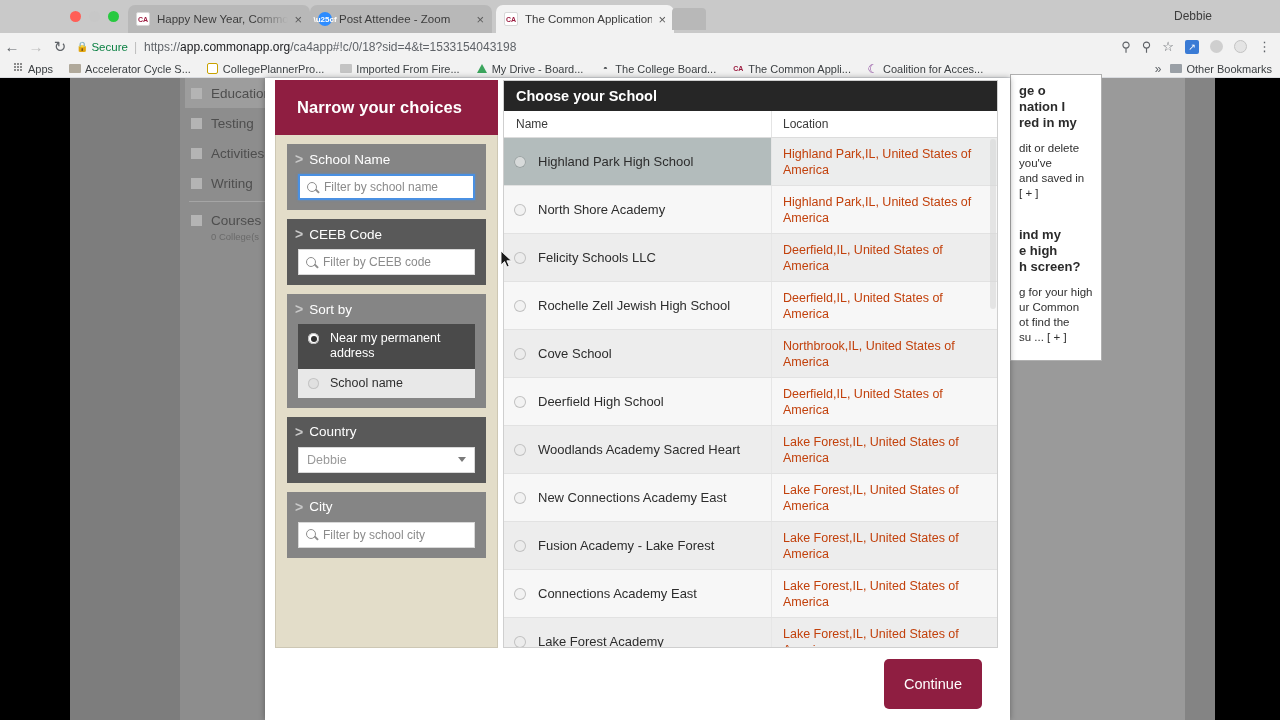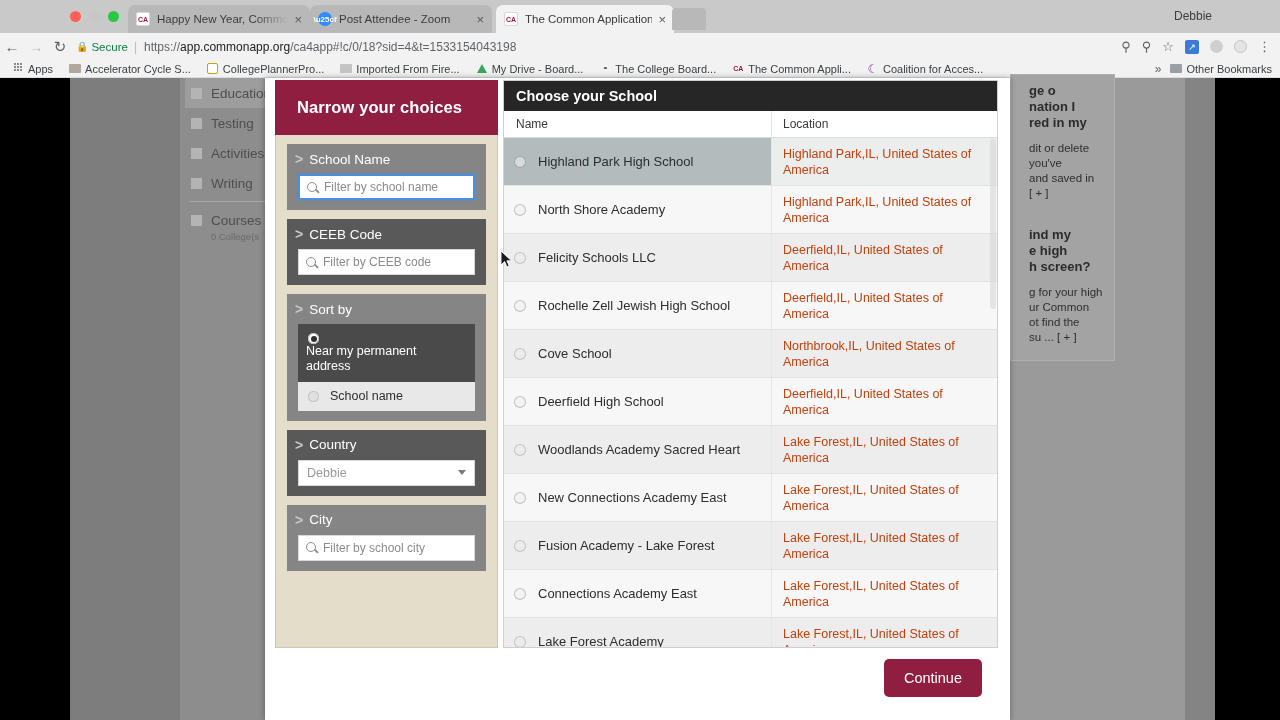--- a/index.html
+++ b/index.html
@@ -99,22 +99,22 @@
   
   .bg-nav { position: absolute; left: 185px; top: 0; width: 100px; font-size: 13.5px; color: #4e4e4e; }
   .bg-nav-row { display: flex; align-items: center; height: 30px; padding-left: 6px; }
   .bg-nav-row.sel { background: #9d9d9d; }
   .bg-nav-box { width: 11px; height: 11px; background: #b4b4b4; margin-right: 9px; flex: 0 0 11px; }
   .bg-nav-div { height: 1px; background: #a5a5a5; margin: 3px 4px 3px 4px; }
   .bg-nav-sub { font-size: 9.5px; color: #6a6a6a; padding-left: 26px; margin-top: -4px; }
 
   
   .help-card {
-    position: absolute; left: 1010px; top: -4px; width: 105px; background: #a3a3a3;
-    border: 1px solid #b0b0b0; padding: 8px 0 14px 12px; overflow: hidden;
+    position: absolute; left: 1010px; top: -4px; width: 92px; background: #ffffff;
+    border: 1px solid #b0b0b0; padding: 8px 0 14px 2px; overflow: hidden;
   }
   .help-h { font-size: 13px; font-weight: bold; color: #2b2b2b; line-height: 1.22; padding: 0 6px; }
   .help-p { font-size: 11.5px; color: #2f2f2f; line-height: 1.32; padding: 0 6px; margin-top: 10px; }
   .help-gap { height: 26px; }
 
   
   .modal {
     position: absolute; left: 265px; top: 0; width: 745px; height: 642px;
     background: #fff; box-shadow: 0 0 6px rgba(0,0,0,.35);
   }
@@ -146,21 +146,21 @@
   .mag::after { content:""; position:absolute; left:8.5px; top:9px; width:4.5px; height:1.6px;
                 background:#8e8e8e; transform:rotate(45deg); }
   .fg-select {
     margin: 0 11px; height: 26px; background: #fff; display: flex; align-items: center;
     justify-content: space-between; padding: 0 8px 0 8px; font-size: 12.5px; color: #9a9a9a;
     border: 1px solid #d8d8d8;
   }
   .caret { width:0;height:0;border-left:4px solid transparent;border-right:4px solid transparent;border-top:5px solid #7a7a7a;}
   .radio-list { margin: 0 11px; }
   .radio-row { display: flex; align-items: flex-start; padding: 7px 8px; font-size: 12.5px; }
-  .radio-row.on  { background: #4a4a4a; color: #fff; flex-direction: column; }
+  .radio-row.on  { background: #4a4a4a; color: #fff; }
   .radio-row.off { background: #e8e8e8; color: #2e2e2e; }
   .rdo { width:11px;height:11px;border-radius:50%;flex:0 0 11px;margin:2px 11px 0 2px;position:relative;}
   .rdo.on { background:#fff; box-shadow: inset 0 0 0 1px #bbb; }
   .rdo.on::after{content:"";position:absolute;left:2.5px;top:2.5px;width:6px;height:6px;border-radius:50%;background:#2f2f2f;}
   .rdo.off{ background:#e0e0e0; box-shadow: inset 0 0 0 1px #c4c4c4; }
   .rtxt { line-height: 1.22; }
 
   
   .schools {
     position: absolute; left: 238px; top: 2px; right: 12px; bottom: 0;
@@ -197,21 +197,21 @@
   .tbl-scrollbar {
     position: absolute; right: 1px; top: 58px; width: 6px; height: 170px;
     background: #d6d6d6; border-radius: 3px; opacity: .55;
   }
 
   
   .modal-foot { position: absolute; left: 0; right: 0; bottom: 0; height: 72px; background: #fff; }
   .btn-continue {
     position: absolute; right: 28px; top: 11px;
     background: #8f1e41; color: #fff; font-size: 14.5px;
-    padding: 11px 20px; border: none; border-radius: 5px; cursor: pointer;
+    padding: 17px 20px; border: none; border-radius: 5px; cursor: pointer;
     font-family: "Liberation Sans", sans-serif;
   }
 
   
   .cursor { position: absolute; left: 501px; top: 173px; width: 12px; height: 18px; z-index: 60; }
 </style>
 </head>
 <body>
 
 <div id="screen">

